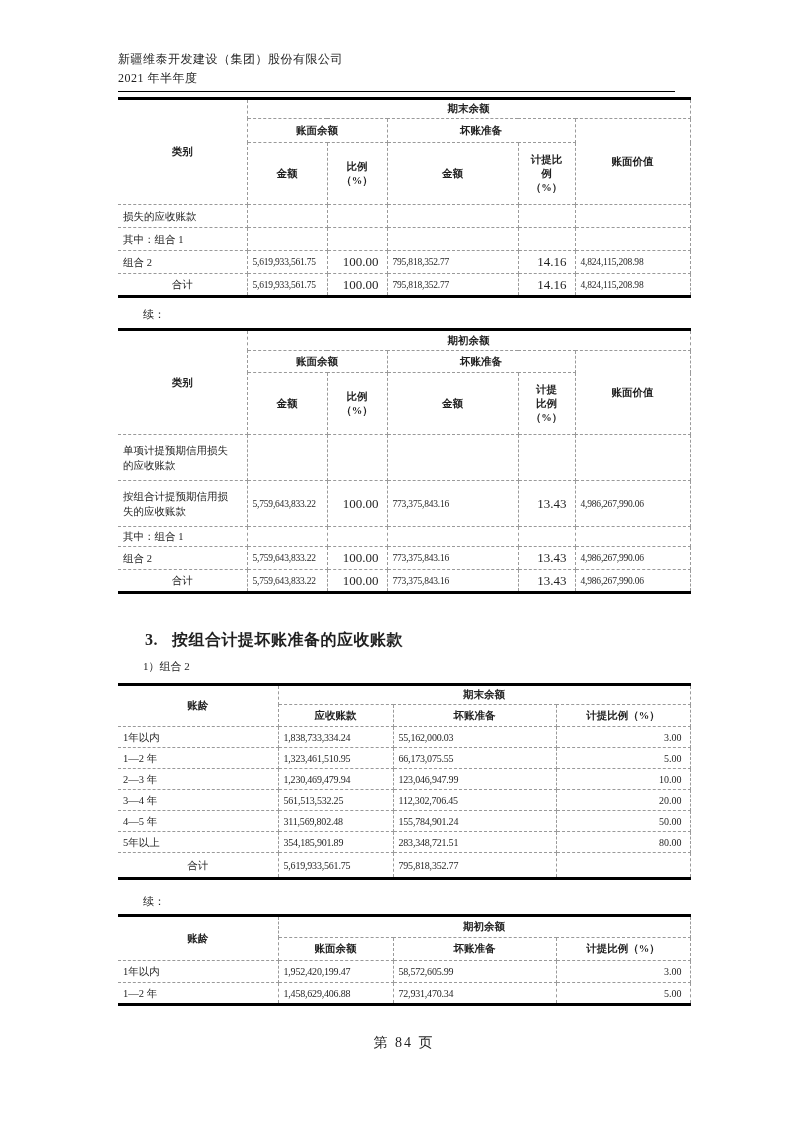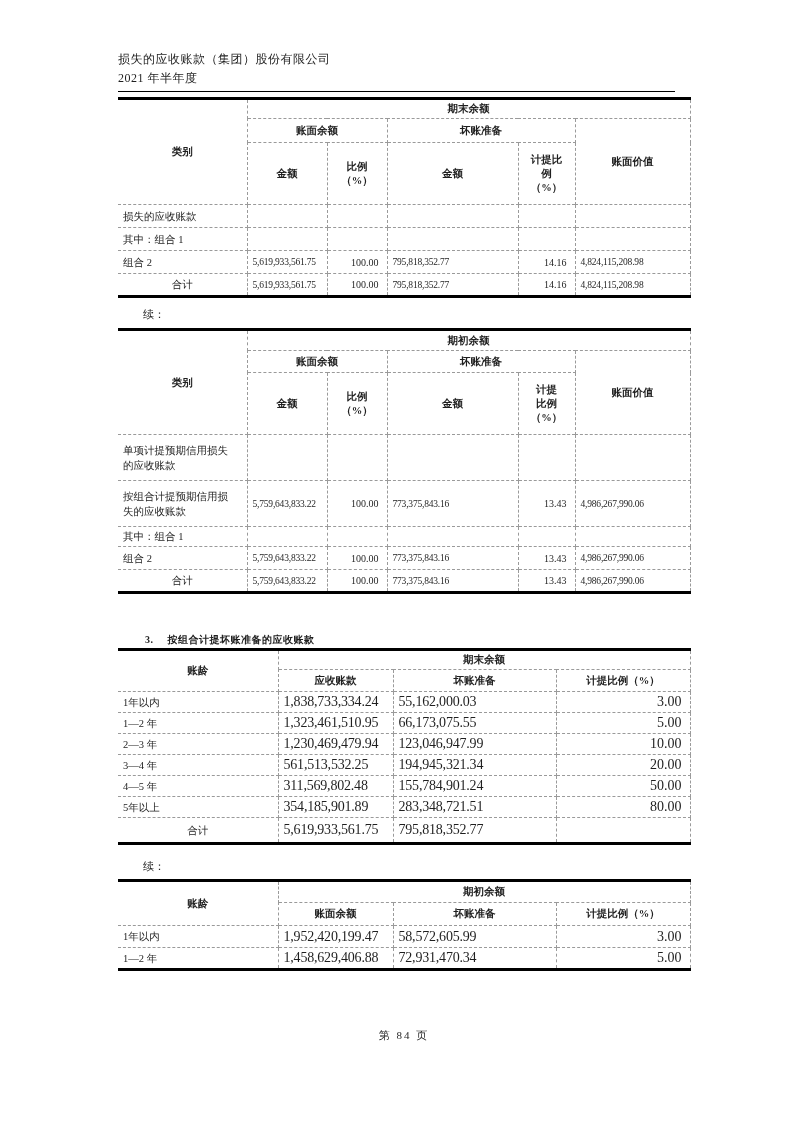--- a/index.html
+++ b/index.html
@@ -19,45 +19,45 @@
   table{
     table-layout:fixed;width:572px;border-collapse:collapse;
     border-top:3px solid #000;border-bottom:3px solid #000;
     font-size:10.5px;
   }
   th,td{border:1px dashed #9a9a9a;padding:0;vertical-align:middle;overflow:hidden;}
   th{font-weight:bold;text-align:center;white-space:pre-line;line-height:14px;padding:2px 2px;}
   tr>th:first-child,tr>td:first-child{border-left:none;}
   td.c-label{text-align:left;padding:2px 12px 2px 5px;line-height:15px;}
   td.c-num{text-align:left;padding:2px 5px;font-size:9.5px;letter-spacing:-0.2px;white-space:nowrap;}
-  td.c-ratio{text-align:right;padding:2px 8px 2px 2px;font-size:10px;white-space:nowrap;}
+  td.c-ratio{text-align:right;padding:2px 8px 2px 2px;font-size:13px;white-space:nowrap;}
   tr.total td.c-label{text-align:center;padding-right:5px;margin-top:9px;}
   .t1 tr.hr1{height:20px;} .t1 tr.hr2{height:24px;} .t1 tr.hr3{height:62px;}
   .t1 tr.r{height:23px;}
   .t2 tr.hr1{height:21px;} .t2 tr.hr2{height:22px;} .t2 tr.hr3{height:62px;}
   .t2 tr.r2l{height:46px;} .t2 tr.rs{height:18px;} .t2 tr.r{height:23px;}
   .t3 tr.hr1{height:20px;} .t3 tr.hr2{height:22px;} .t3 tr.r{height:21px;} .t3 tr.rt{height:26px;}
   .t4 tr.hr1{height:22px;} .t4 tr.hr2{height:23px;} .t4 tr.r{height:22px;}
-  .t3 td.c-num,.t4 td.c-num,.t3 td.c-ratio,.t4 td.c-ratio{font-size:14px;}
+  .t3 td.c-num,.t4 td.c-num,.t3 td.c-ratio,.t4 td.c-ratio{font-size:10px;}
   
   .cont{margin:9px 0 7px 25px;font-size:11px;line-height:14px;}
   .cont2{margin:14px 0 6px 25px;font-size:11px;line-height:14px;}
-  .sec-heading{margin:38px 0 0 27px;font-size:10px;line-height:16px;font-weight:bold;letter-spacing:.5px;}
+  .sec-heading{margin:38px 0 0 27px;font-size:16px;line-height:16px;font-weight:bold;letter-spacing:.5px;}
   .sec-heading .sec-num{margin-right:14px;}
   .sec-sub{margin:11px 0 9px 25px;font-size:11px;line-height:15px;}
-  .footer{margin-top:57px;text-align:center;font-size:11px;letter-spacing:2px;}
+  .footer{margin-top:28px;text-align:center;font-size:14px;letter-spacing:2px;}
 </style>
 </head>
 <body>
 
 <div class="page">
   <div class="content">
 
     <div class="doc-header">
-      <p>损失的应收账款（集团）股份有限公司</p>
+      <p>新疆维泰开发建设（集团）股份有限公司</p>
       <p>2021 年半年度</p>
     </div>
     <div class="header-rule"></div>
 
     <table class="t1" style="margin-top:5px;">
       <colgroup>
         <col style="width:129px">
           <col style="width:80px">
           <col style="width:60px">
         <col style="width:131px">
@@ -187,20 +187,21 @@
         <td class="c-num">773,375,843.16</td>
         <td class="c-ratio">13.43</td>
         <td class="c-num">4,986,267,990.06</td>
       </tr>
     </tbody>
       </table>
 
     <div class="sec-heading">
       <span class="sec-num">3.</span><span>按组合计提坏账准备的应收账款</span>
     </div>
+    <div class="sec-sub">1）组合 2</div>
 
     <table class="t3">
       <colgroup>
         <col style="width:160px">
           <col style="width:115px">
           <col style="width:163px">
           <col style="width:134px">
       </colgroup>
       <tbody>
           <tr class="hr1">
@@ -226,21 +227,21 @@
       </tr>
       <tr class="r">
         <td class="c-label">2—3 年</td>
         <td class="c-num">1,230,469,479.94</td>
         <td class="c-num">123,046,947.99</td>
         <td class="c-ratio">10.00</td>
       </tr>
       <tr class="r">
         <td class="c-label">3—4 年</td>
         <td class="c-num">561,513,532.25</td>
-        <td class="c-num">194,945,321.34</td>
+        <td class="c-num">112,302,706.45</td>
         <td class="c-ratio">20.00</td>
       </tr>
       <tr class="r">
         <td class="c-label">4—5 年</td>
         <td class="c-num">311,569,802.48</td>
         <td class="c-num">155,784,901.24</td>
         <td class="c-ratio">50.00</td>
       </tr>
       <tr class="r">
         <td class="c-label">5年以上</td>

